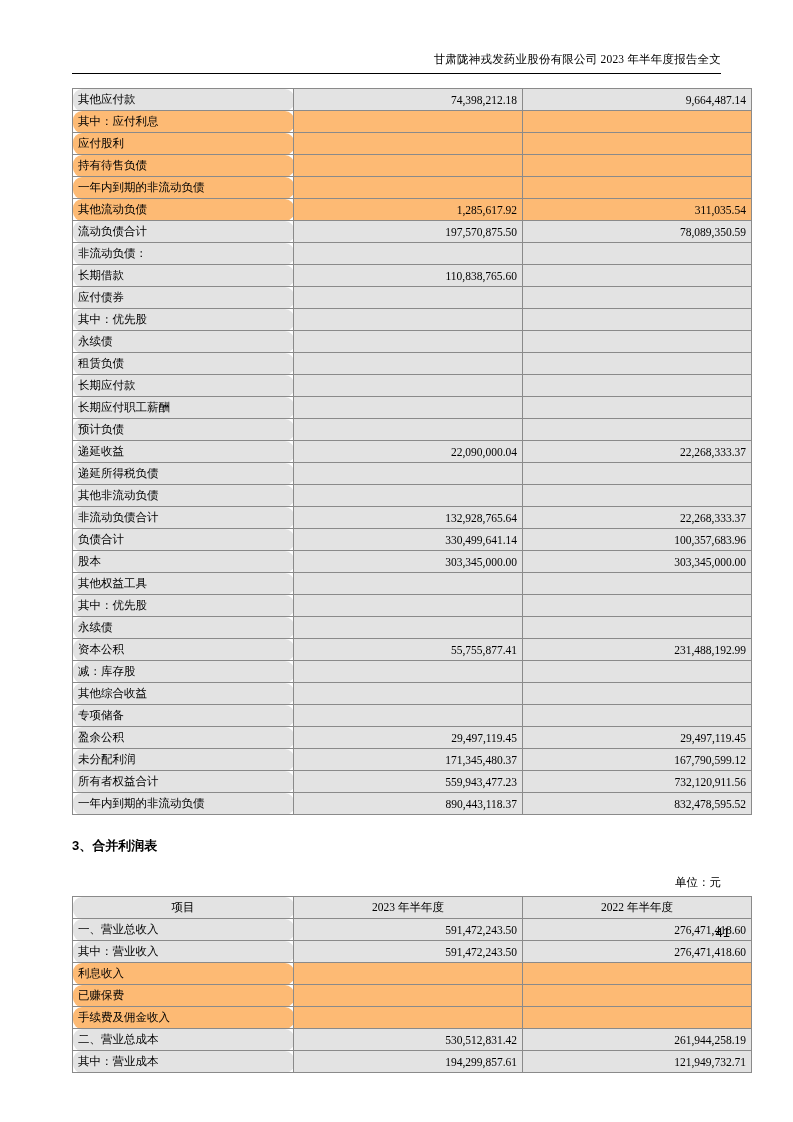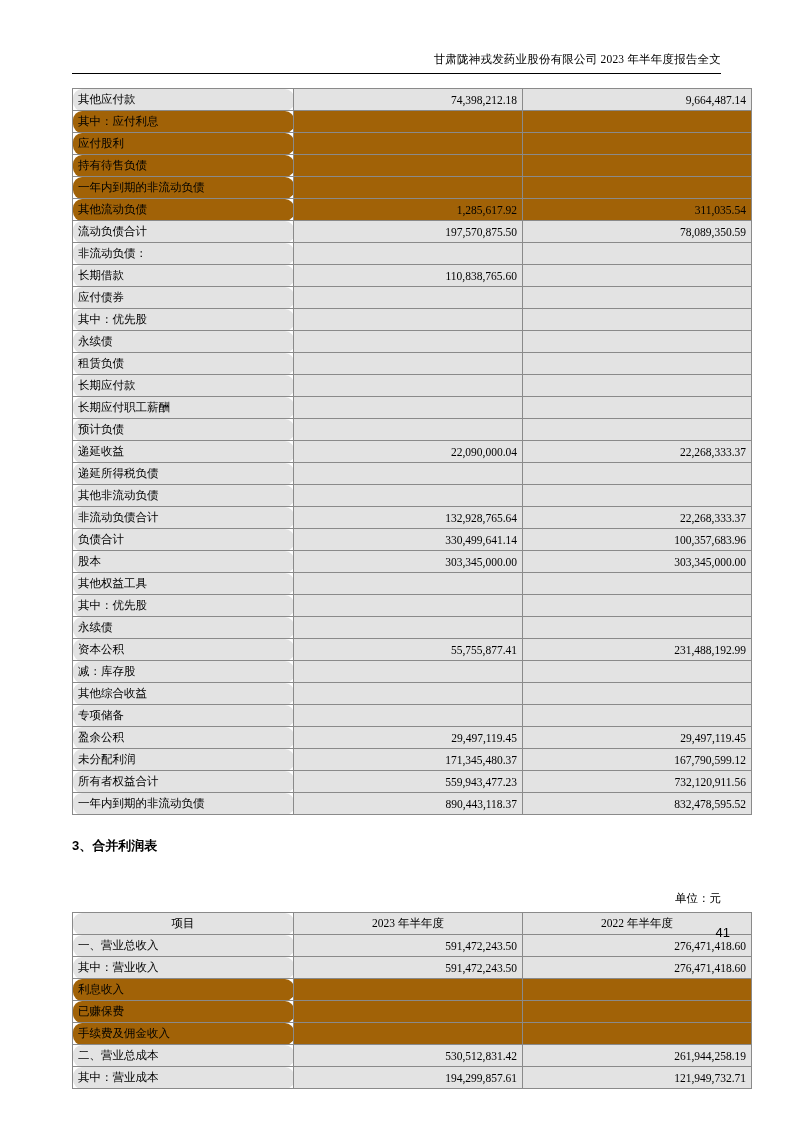--- a/index.html
+++ b/index.html
@@ -41,33 +41,33 @@
     border: 1px solid #8a8a8a;
     height: 21px;
     padding: 0 5px;
     vertical-align: middle;
     white-space: nowrap;
     overflow: hidden;
   }
   .c-label { width: 210px; border-radius: 9px; }
   .c-num { width: 218px; text-align: right; }
   .shaded { background: #e3e3e3; }
-  .plain { background: #a16207; }
+  .plain { background: #fdba74; }
   .ind0 { padding-left: 5px; }
   .ind1 { padding-left: 18px; }
   .ind2 { padding-left: 31px; }
   .ind3 { padding-left: 44px; }
   .sec-title {
     margin: 22px 0 0 0;
     font-size: 13px;
     font-weight: bold;
     font-family: "Liberation Sans", "DejaVu Sans", sans-serif;
   }
   .unit-line {
-    margin-top: 36px;
+    margin-top: 20px;
     text-align: right;
     font-size: 11.5px;
   }
   table.fin2 {
     margin-top: 6px;
     padding-left: 15px;
   }
   table.fin2 td.head {
     text-align: center;
     background: #e3e3e3;

